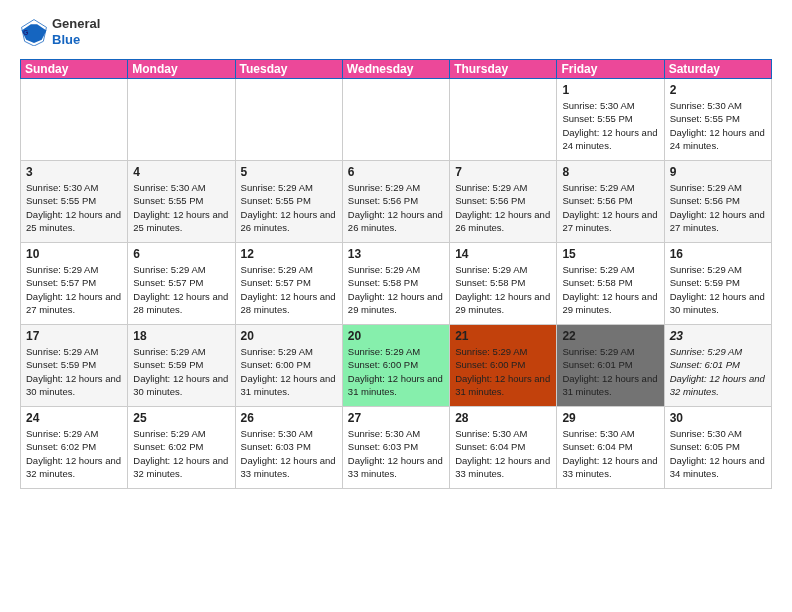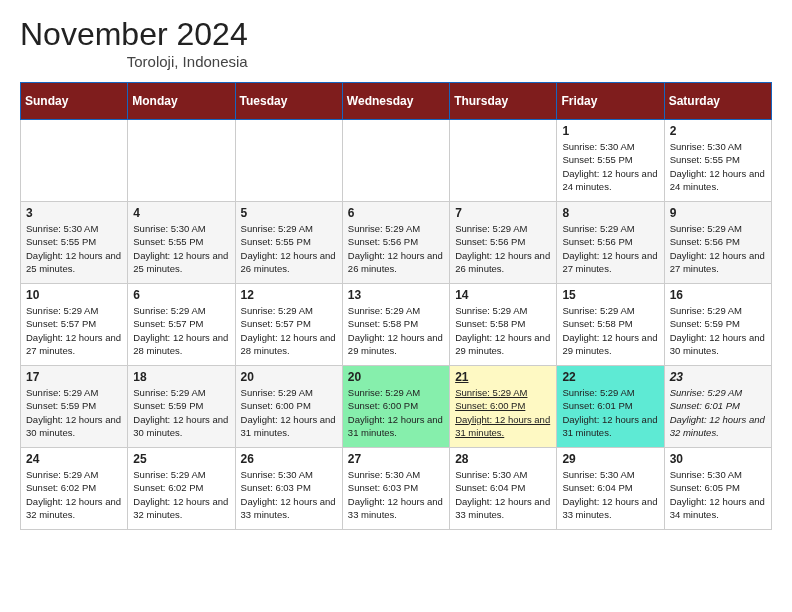--- a/index.html
+++ b/index.html
@@ -50,25 +50,25 @@
     .location {
       font-size: 15px;
       color: #444;
     }
     .calendar-table {
       width: 100%;
       border-collapse: collapse;
       table-layout: fixed;
     }
     .calendar-table th {
-      background: #7f1d1d;
+      background: #ec4899;
       color: #fff;
       font-size: 12px;
       font-weight: bold;
-      padding: 11px 4px;
+      padding: 2px 4px;
       text-align: left;
       border: 1px solid #1565c0;
     }
     .calendar-table td {
       border: 1px solid #ccc;
       vertical-align: top;
       padding: 4px 5px;
       font-size: 10px;
       color: #222;
       height: 82px;
@@ -90,23 +90,32 @@
     }
     .empty-cell {
       background: #fff !important;
     }
   </style>
 </head>
 <body>
 
 <div class="page">
   <div class="header">
-    <div class="title-block">
-      <div class="month-title">November 2024</div>
-      <div class="location">Toroloji, Indonesia</div>
+    <div class="logo">
+      <svg class="logo-icon" viewBox="0 0 36 36">
+        <rect x="0" y="0" width="36" height="36" fill="white"></rect>
+        <polygon points="22,8 34,16 28,28 18,32 8,28 2,16 14,8" fill="#1565c0"></polygon>
+        <polygon points="18,2 34,12 30,30 18,36 6,30 2,12" fill="none" stroke="#1565c0" stroke-width="1"></polygon>
+
+        <text x="4" y="22" font-size="9" fill="#1a237e" font-family="Arial" font-weight="bold">G</text>
+      </svg>
+      <div class="logo-text">
+        <span class="logo-general">General</span>
+        <span class="logo-blue">Blue</span>
+      </div>
     </div>
   </div>
 
   <table class="calendar-table">
     <thead>
       <tr>
         <th>Sunday</th>
         <th>Monday</th>
         <th>Tuesday</th>
         <th>Wednesday</th>
@@ -241,27 +250,27 @@
             <div class="day-info" style="white-space: pre-line;">Sunrise: 5:29 AM
 Sunset: 6:00 PM
 Daylight: 12 hours and 31 minutes.</div>
           </td>
           <td style="background: #86efac;">
             <span class="day-num">20</span>
             <div class="day-info" style="white-space: pre-line;">Sunrise: 5:29 AM
 Sunset: 6:00 PM
 Daylight: 12 hours and 31 minutes.</div>
           </td>
-          <td style="background: #fef9c3; text-decoration: underline;">
+          <td style="background: #c2410c;">
             <span class="day-num">21</span>
             <div class="day-info" style="white-space: pre-line;">Sunrise: 5:29 AM
 Sunset: 6:00 PM
 Daylight: 12 hours and 31 minutes.</div>
           </td>
-          <td style="background: #5eead4; margin-top: 36px;">
+          <td style="background: #737373; margin-top: 36px;">
             <span class="day-num">22</span>
             <div class="day-info" style="white-space: pre-line;">Sunrise: 5:29 AM
 Sunset: 6:01 PM
 Daylight: 12 hours and 31 minutes.</div>
           </td>
           <td style="background: rgb(245, 245, 245); font-style: italic;">
             <span class="day-num">23</span>
             <div class="day-info" style="white-space: pre-line;">Sunrise: 5:29 AM
 Sunset: 6:01 PM
 Daylight: 12 hours and 32 minutes.</div>

